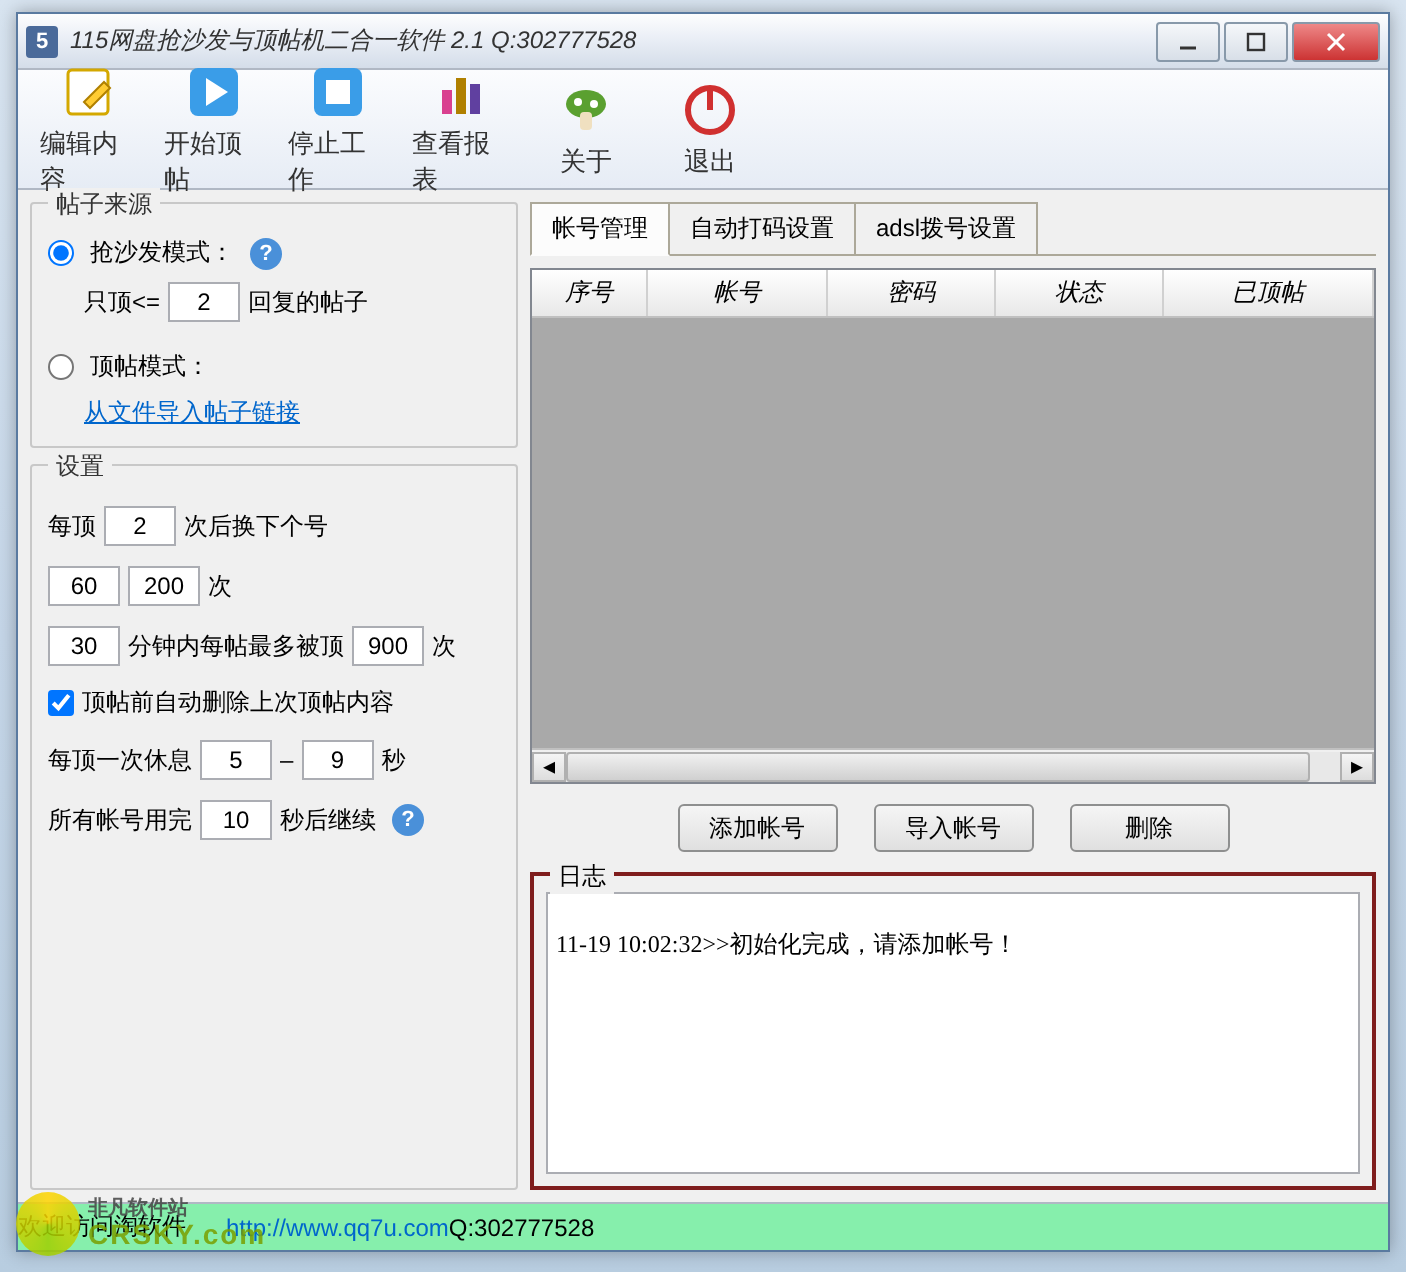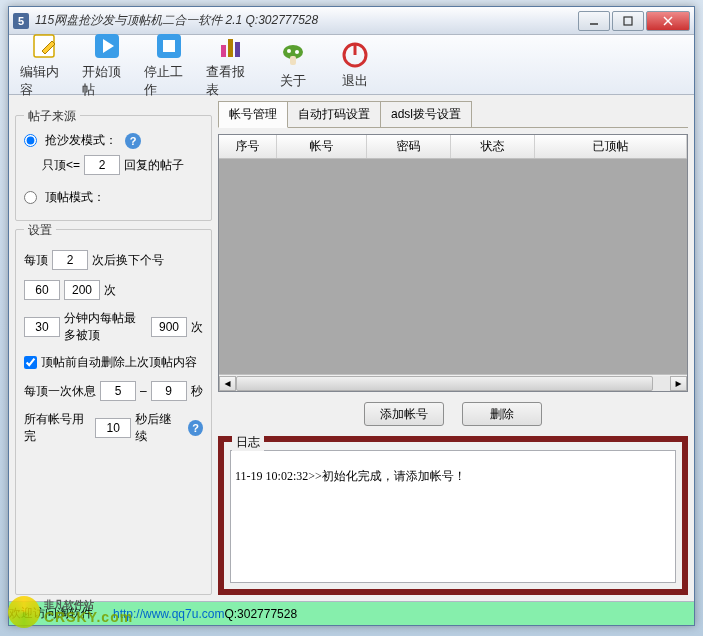--- a/index.html
+++ b/index.html
@@ -10,47 +10,47 @@
 .title-text { flex: 1; color: #333; font-style: italic; }
 .win-btns { display: flex; gap: 2px; }
 .win-btn { width: 32px; height: 20px; border: 1px solid #8899aa; background: linear-gradient(180deg, #f5f7fa, #d8dfe8); display: flex; align-items: center; justify-content: center; cursor: pointer; border-radius: 2px; }
 .win-btn.close { background: linear-gradient(180deg, #e88, #c33); color: #fff; width: 44px; }
 .win-btn svg { width: 10px; height: 10px; }
 .toolbar { height: 60px; background: linear-gradient(180deg, #fbfcfe 0%, #e6ecf5 100%); border-bottom: 1px solid #b0b8c4; display: flex; padding: 4px 8px; gap: 6px; }
 .tool-btn { width: 56px; display: flex; flex-direction: column; align-items: center; justify-content: center; cursor: pointer; border: 1px solid transparent; border-radius: 3px; padding: 2px; }
 .tool-icon { width: 32px; height: 32px; display: flex; align-items: center; justify-content: center; }
 .tool-label { margin-top: 2px; color: #333; font-size: 13px; }
 .content { display: flex; height: 506px; padding: 6px; gap: 6px; }
-.left-panel { width: 197px; display: flex; flex-direction: column; gap: 8px; margin-top: 14px; }
+.left-panel { width: 244px; display: flex; flex-direction: column; gap: 8px; }
 .groupbox { border: 1px solid #c8c8c8; border-radius: 2px; padding: 10px 8px 8px; position: relative; background: #f0f0f0; }
 .groupbox-title { position: absolute; top: -8px; left: 8px; background: #f0f0f0; padding: 0 4px; color: #333; }
 .radio-row { display: flex; align-items: center; gap: 4px; margin: 6px 0; }
 .radio-row input[type=radio] { margin-right: 4px; }
 .help-icon { width: 16px; height: 16px; border-radius: 50%; background: #4a90d9; color: #fff; display: inline-flex; align-items: center; justify-content: center; font-weight: bold; cursor: pointer; margin-left: 4px; font-size: 11px; }
 .inline-row { display: flex; align-items: center; gap: 4px; margin: 6px 0 6px 18px; }
 .inline-row input[type=text] { width: 36px; height: 20px; border: 1px solid #abadb3; padding: 0 2px; text-align: center; }
 .link { color: #0066cc; text-decoration: underline; cursor: pointer; margin-left: 18px; }
 .setting-row { display: flex; align-items: center; gap: 4px; margin: 10px 0; }
 .setting-row input[type=text] { width: 36px; height: 20px; border: 1px solid #abadb3; padding: 0 2px; text-align: center; }
 .chk-row { display: flex; align-items: center; gap: 4px; margin: 10px 0; }
 .right-panel { flex: 1; display: flex; flex-direction: column; gap: 6px; }
 .tabs { display: flex; border-bottom: 1px solid #aca899; }
 .tab { padding: 4px 10px; border: 1px solid #aca899; border-bottom: none; background: #f0f0f0; cursor: pointer; margin-right: -1px; position: relative; }
 .tab.active { background: #fcfcfc; z-index: 1; border-bottom: 1px solid #fcfcfc; margin-bottom: -1px; }
 .table-container { border: 1px solid #828790; background: #a9a9a9; height: 258px; display: flex; flex-direction: column; }
-.table-header { display: flex; background: linear-gradient(180deg, #fff, #e8e8e8); border-bottom: 1px solid #c0c0c0; }
+.table-header { display: flex; background: linear-gradient(180deg, #fff, #e8e8e8); border-bottom: 1px solid #c0c0c0; font-style: italic; }
 .th { padding: 3px 0; text-align: center; border-right: 1px solid #d0d0d0; }
 .table-body { flex: 1; background: #a9a9a9; }
 .scroll-h { height: 17px; background: #f0f0f0; display: flex; align-items: center; border-top: 1px solid #c0c0c0; }
 .sc-btn { width: 17px; height: 15px; background: linear-gradient(180deg,#f5f5f5,#ddd); border: 1px solid #b0b0b0; display: flex; align-items: center; justify-content: center; }
 .sc-track { flex: 1; height: 15px; background: #e8e8e8; position: relative; }
 .sc-thumb { position: absolute; left: 0; width: 96%; height: 100%; background: linear-gradient(180deg,#f0f0f0,#d0d0d0); border: 1px solid #b0b0b0; border-radius: 2px; }
 .btn-row { display: flex; justify-content: center; gap: 18px; margin: 4px 0; }
 .btn { width: 80px; height: 24px; background: linear-gradient(180deg, #f5f5f5, #e0e0e0); border: 1px solid #8e8f8f; border-radius: 3px; cursor: pointer; }
-.log-group { border: 6px solid #7f1d1d; flex: 1; position: relative; padding: 8px 6px 6px; }
+.log-group { border: 2px solid #7f1d1d; flex: 1; position: relative; padding: 8px 6px 6px; }
 .log-title { position: absolute; top: -8px; left: 8px; background: #f0f0f0; padding: 0 4px; }
 .log-box { width: 100%; height: 100%; border: 1px solid #abadb3; background: #fff; padding: 17px 4px; overflow: auto; font-family: Liberation Serif, serif; }
 .statusbar { height: 24px; border-top: 1px solid #b0b8c4; display: flex; align-items: center; padding: 0 0; background: #86efac; }
 .statusbar a { color: #0066cc; margin-left: 20px; }
 .watermark { position: absolute; bottom: 8px; left: 8px; opacity: 0.85; display: flex; align-items: center; gap: 4px; pointer-events: none; }
 .watermark .swirl { width: 32px; height: 32px; border-radius: 50%; background: conic-gradient(#ffd400,#a0d000,#ffd400); }
 .watermark .wm-text { display: flex; flex-direction: column; line-height: 1; }
 .wm1 { color: #444; font-size: 10px; font-weight: bold; }
 .wm2 { color: #7aa000; font-size: 14px; font-weight: bold; letter-spacing: 1px; }
 </style>
@@ -152,20 +152,21 @@
         </div>
         <div class="inline-row">
           <span>只顶&lt;=</span>
           <input type="text" value="2" style="">
           <span>回复的帖子</span>
         </div>
         <div class="radio-row" style="margin-top:14px">
           <input type="radio" name="mode" style="">
           <span>顶帖模式：</span>
         </div>
+        <div class="link">从文件导入帖子链接</div>
       </div>
 
       <div class="groupbox" style="flex:1">
         <div class="groupbox-title">设置</div>
         <div class="setting-row">
           <span>每顶</span>
           <input type="text" value="2" style="">
           <span>次后换下个号</span>
         </div>
         <div class="setting-row">
@@ -217,20 +218,21 @@
         <div class="scroll-h">
           <div class="sc-btn">◂</div>
           <div class="sc-track">
               <div class="sc-thumb"></div>
             </div>
           <div class="sc-btn">▸</div>
         </div>
       </div>
       <div class="btn-row">
         <button class="btn">添加帐号</button>
+        <button class="btn">导入帐号</button>
         <button class="btn">删除</button>
       </div>
       <div class="log-group">
         <div class="log-title">日志</div>
         <div class="log-box">11-19 10:02:32&gt;&gt;初始化完成，请添加帐号！</div>
       </div>
     </div>
   </div>
 
   <div class="statusbar">

